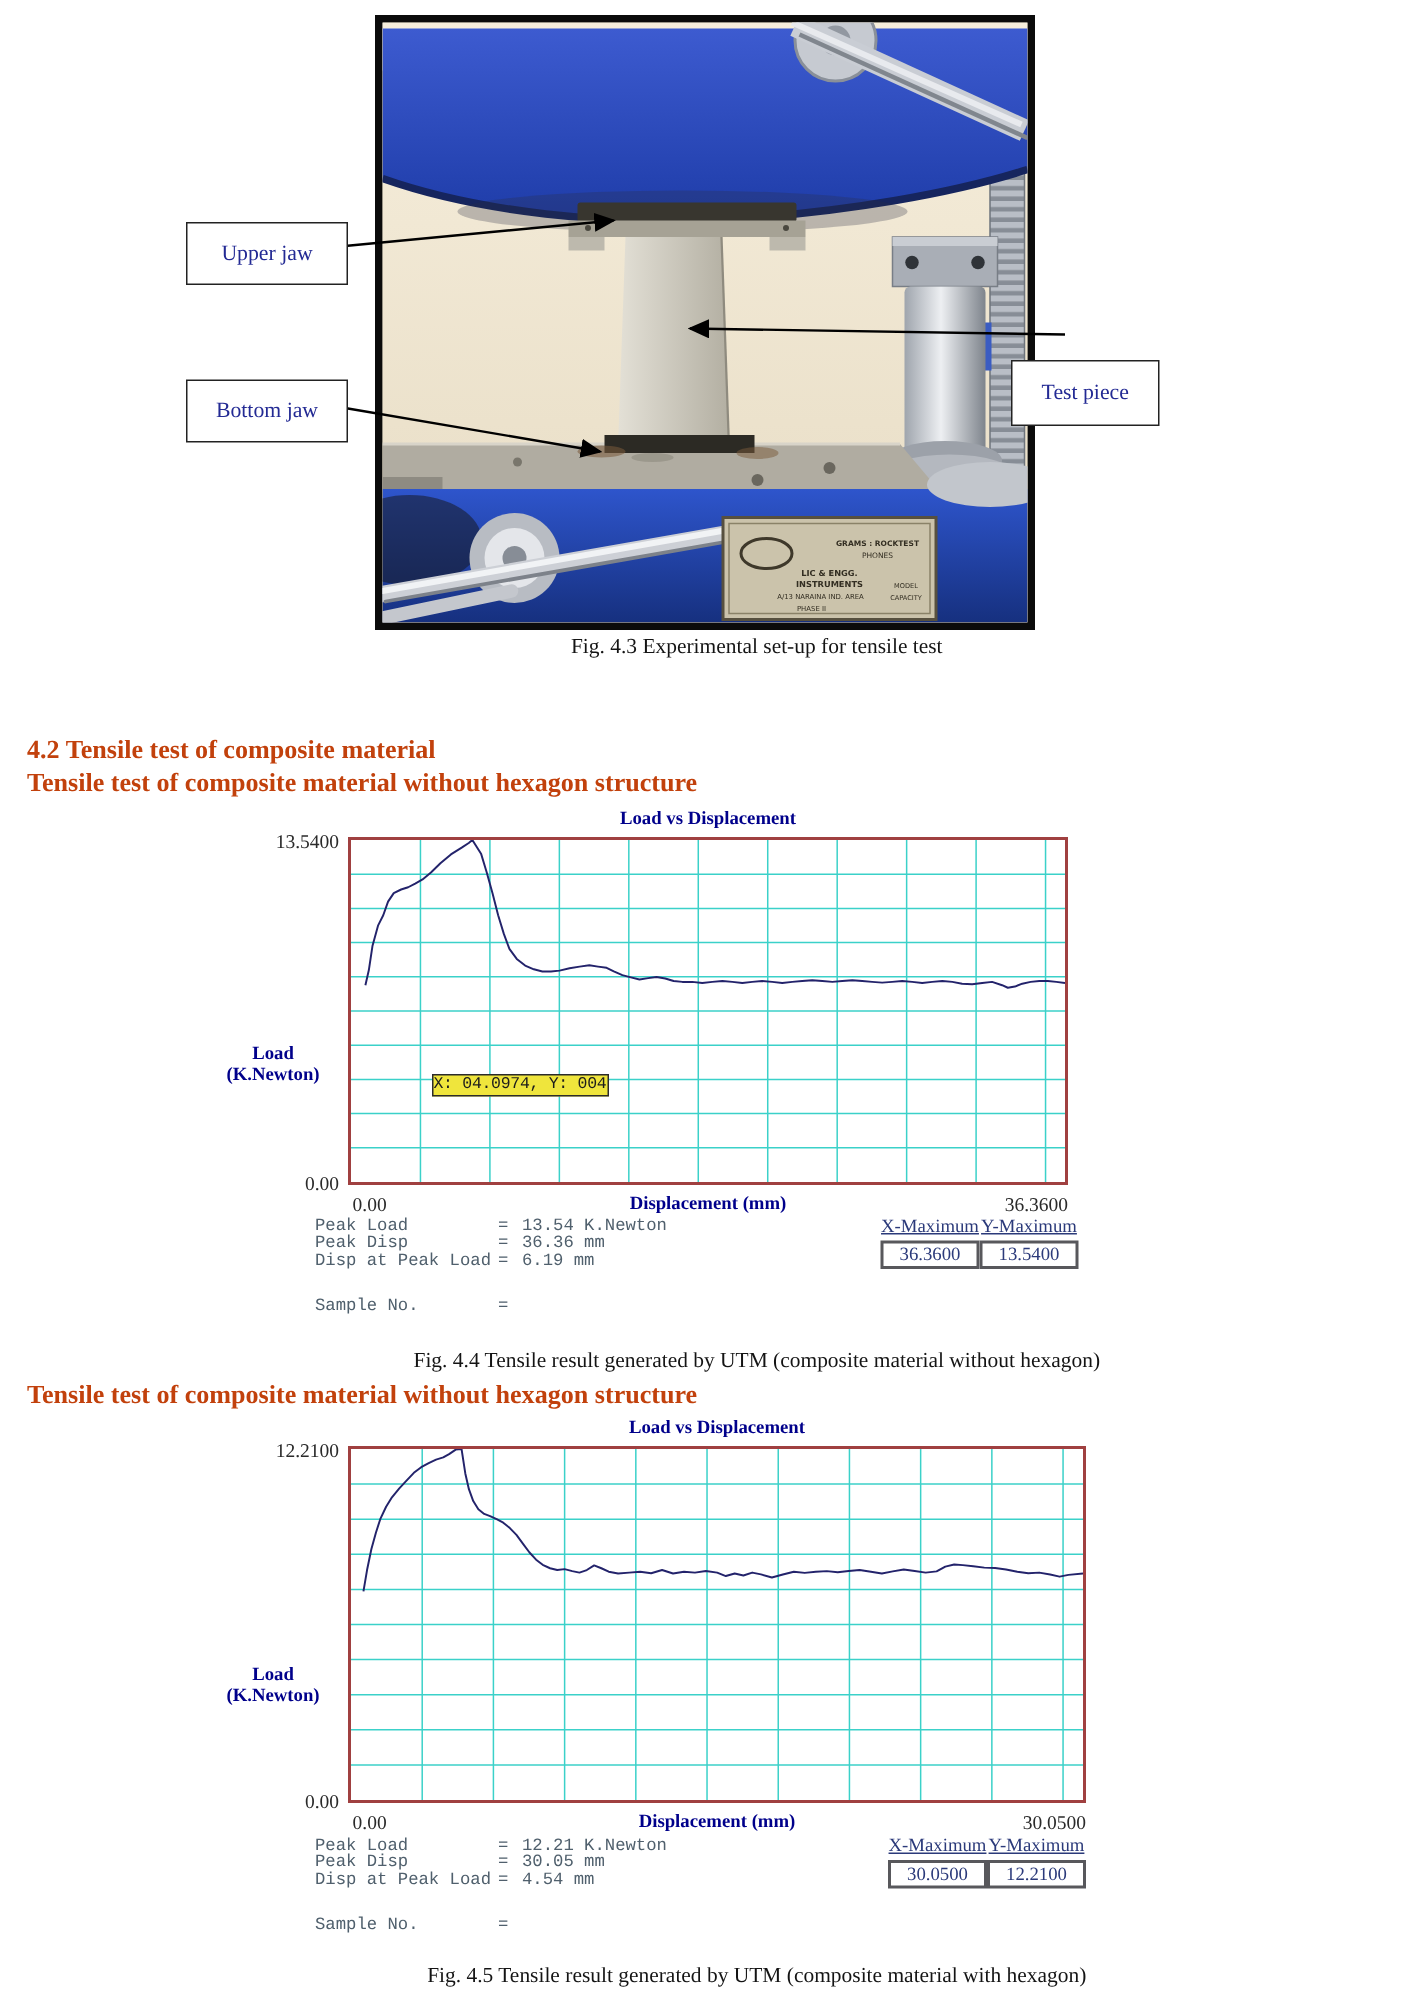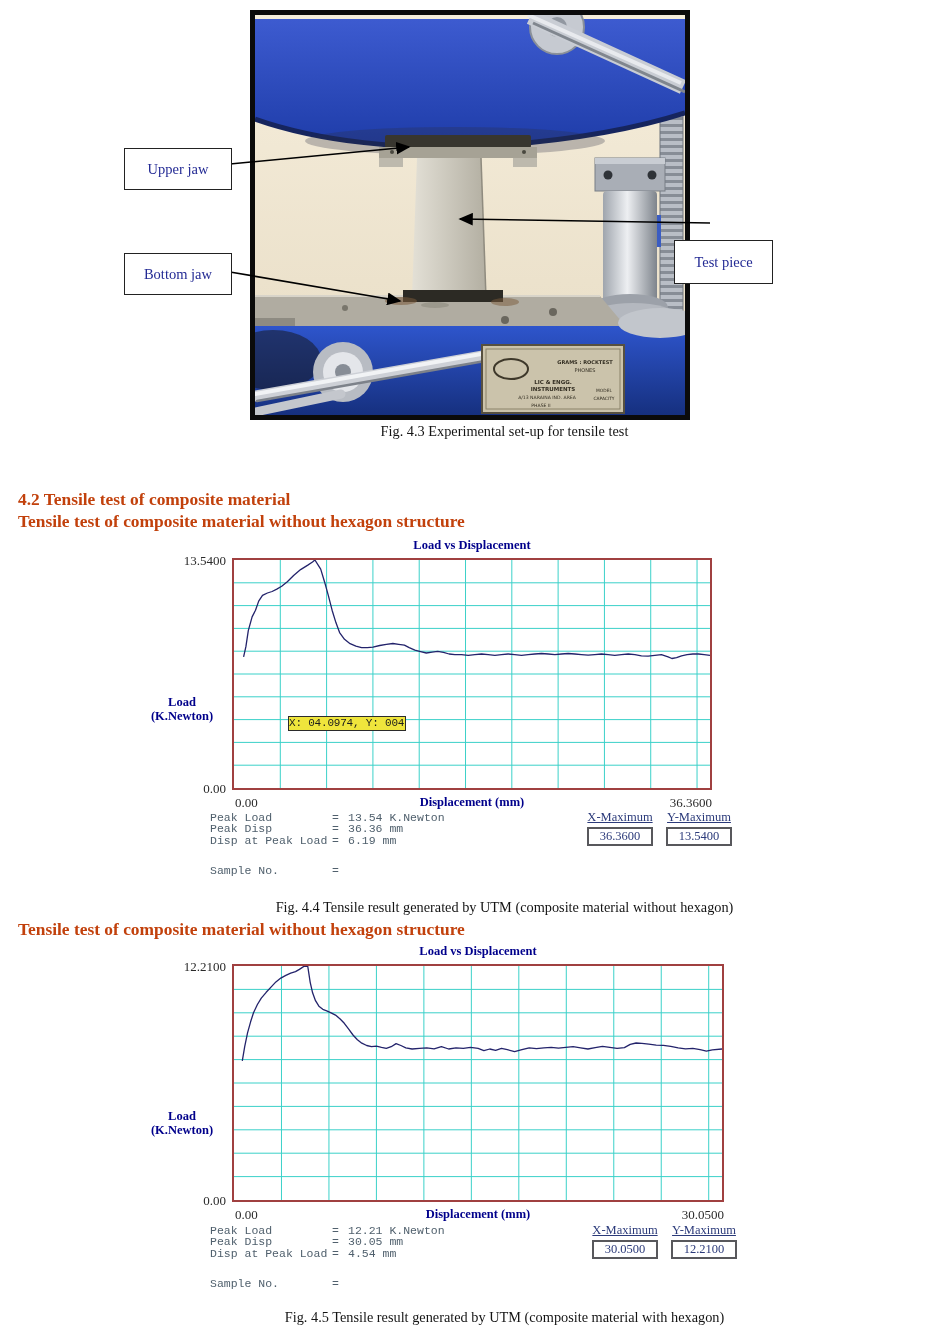--- a/index.html
+++ b/index.html
@@ -47,21 +47,21 @@
   #cb1 .xmin,#cb1 .xname,#cb1 .xmax{top:263px;}
   #cb0 .xname{left:330px;width:284px;} #cb1 .xname{left:336px;width:284px;}
   #cb0 .xmax{left:627px;} #cb1 .xmax{left:639px;}
   .stats{position:absolute;left:210px;font-family:"Liberation Mono",monospace;font-size:11.5px;
          color:#50606d;line-height:11.4px;}
   #cb0 .stats{top:274px;} #cb1 .stats{top:281px;}
   .srow{white-space:pre;}
   .slabel{display:inline-block;width:122px;}
   .seq{display:inline-block;width:16px;}
   .srow.gap{margin-top:19px;}
-  .maxima{position:absolute;display:flex;gap:13px;}
+  .maxima{position:absolute;display:flex;}
   #cb0 .maxima{top:272px;left:587px;} #cb1 .maxima{top:279px;left:592px;}
   .mcol{width:66px;text-align:center;}
   .mhead{font-size:12.5px;color:#2b3a7a;text-decoration:underline;margin-bottom:2px;}
   .mbox{border:2px solid #58585C;background:#fff;font-size:12.5px;color:#2b3a7a;height:15px;line-height:15px;}
   .tooltip{position:absolute;left:54px;top:156px;width:116px;height:13px;background:#EFE53C;
            border:1px solid #2b2b2b;font-family:Liberation Mono, monospace;font-size:11px;
            line-height:12px;color:#1c1c1c;text-align:right;white-space:nowrap;overflow:hidden;
            letter-spacing:-0.2px;}
 </style>
 </head>

